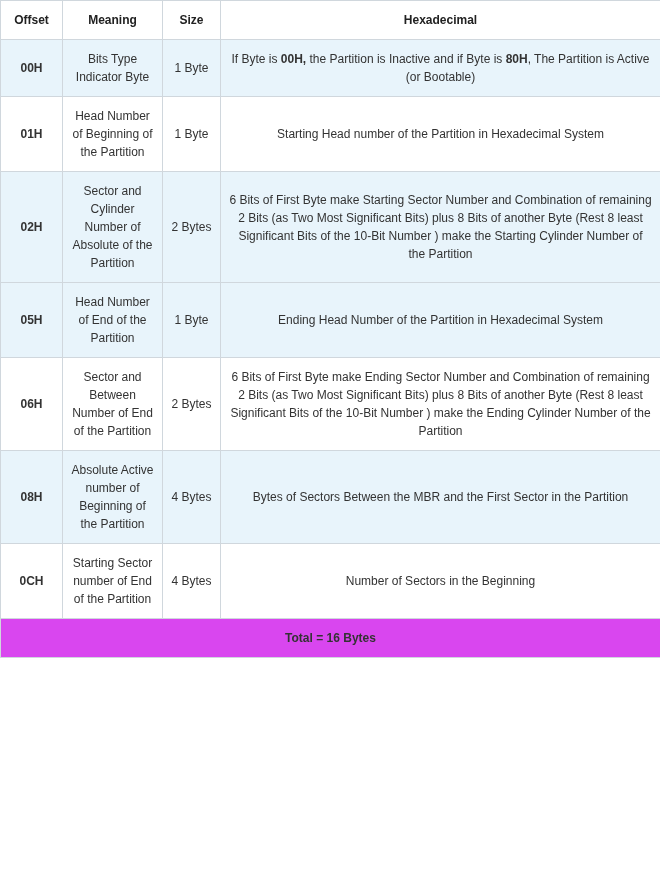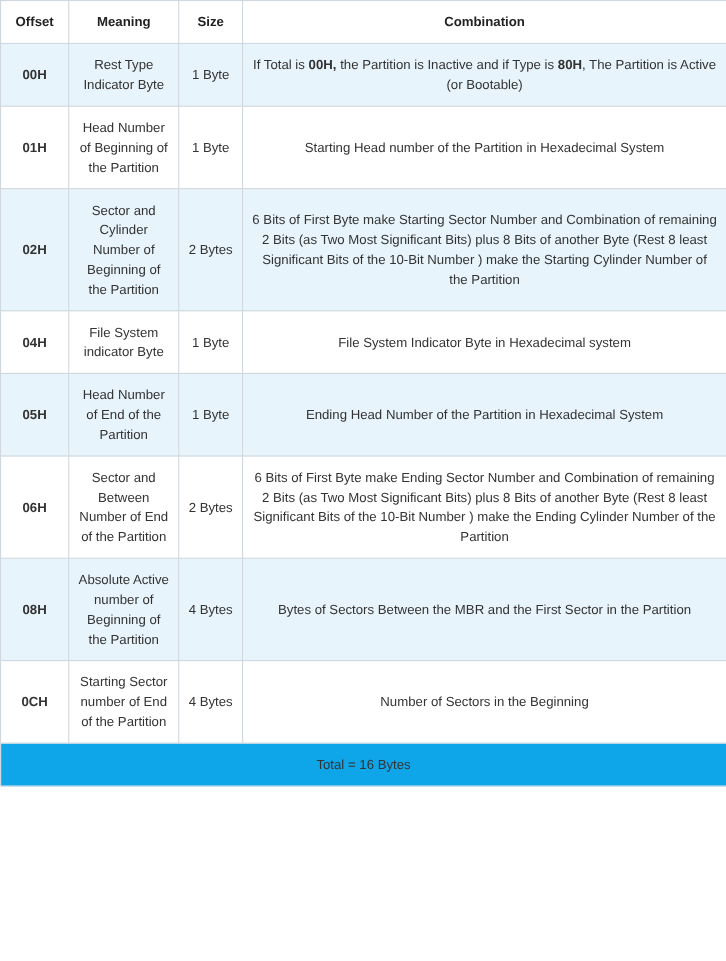--- a/index.html
+++ b/index.html
@@ -8,66 +8,60 @@
     table { width: 100%; border-collapse: collapse; table-layout: fixed; }
     th, td { border: 1px solid #d0d7dd; text-align: center; vertical-align: middle; padding: 10px 8px; line-height: 1.5; }
     th { background: #fff; font-weight: bold; color: #222; }
     col.c-offset { width: 62px; }
     col.c-meaning { width: 100px; }
     col.c-size { width: 58px; }
     col.c-desc { width: 440px; }
     tr.alt td { background: #e8f4fb; }
     td.offset { font-weight: bold; }
     .b { font-weight: bold; }
-    tfoot td { font-weight: normal; background: #0ea5e9; }
+    tfoot td { font-weight: bold; background: #d946ef; }
     .desc-segments span { display: inline; }
   </style>
 </head>
 <body>
 <div class="wrap">
 
 <table>
   <colgroup>
     <col class="c-offset">
         <col class="c-meaning">
         <col class="c-size">
         <col class="c-desc">
   </colgroup>
   <thead>
     <tr>
       <th>Offset</th>
       <th>Meaning</th>
       <th>Size</th>
-      <th>Combination</th>
+      <th>Hexadecimal</th>
     </tr>
   </thead>
   <tbody>
         <tr class="alt">
           <td class="offset">00H</td>
-          <td>Rest Type Indicator Byte</td>
+          <td>Bits Type Indicator Byte</td>
           <td>1 Byte</td>
-          <td class="desc-segments"><span>If Total is </span><span class="b">00H,</span><span> the Partition is Inactive and if Type is </span><span class="b">80H</span><span>, The Partition is Active (or Bootable)</span></td>
+          <td class="desc-segments"><span>If Byte is </span><span class="b">00H,</span><span> the Partition is Inactive and if Byte is </span><span class="b">80H</span><span>, The Partition is Active (or Bootable)</span></td>
         </tr>
         <tr>
           <td class="offset">01H</td>
           <td>Head Number of Beginning of the Partition</td>
           <td>1 Byte</td>
           <td class="desc-segments"><span>Starting Head number of the Partition in Hexadecimal System</span></td>
         </tr>
         <tr class="alt">
           <td class="offset">02H</td>
-          <td>Sector and Cylinder Number of Beginning of the Partition</td>
+          <td>Sector and Cylinder Number of Absolute of the Partition</td>
           <td>2 Bytes</td>
           <td class="desc-segments"><span>6 Bits of First Byte make Starting Sector Number and Combination of remaining 2 Bits (as Two Most Significant Bits) plus 8 Bits of another Byte (Rest 8 least Significant Bits of the 10-Bit Number ) make the Starting Cylinder Number of the Partition</span></td>
-        </tr>
-        <tr>
-          <td class="offset">04H</td>
-          <td>File System indicator Byte</td>
-          <td>1 Byte</td>
-          <td class="desc-segments"><span>File System Indicator Byte in Hexadecimal system</span></td>
         </tr>
         <tr class="alt">
           <td class="offset">05H</td>
           <td>Head Number of End of the Partition</td>
           <td>1 Byte</td>
           <td class="desc-segments"><span>Ending Head Number of the Partition in Hexadecimal System</span></td>
         </tr>
         <tr>
           <td class="offset">06H</td>
           <td>Sector and Between Number of End of the Partition</td>

